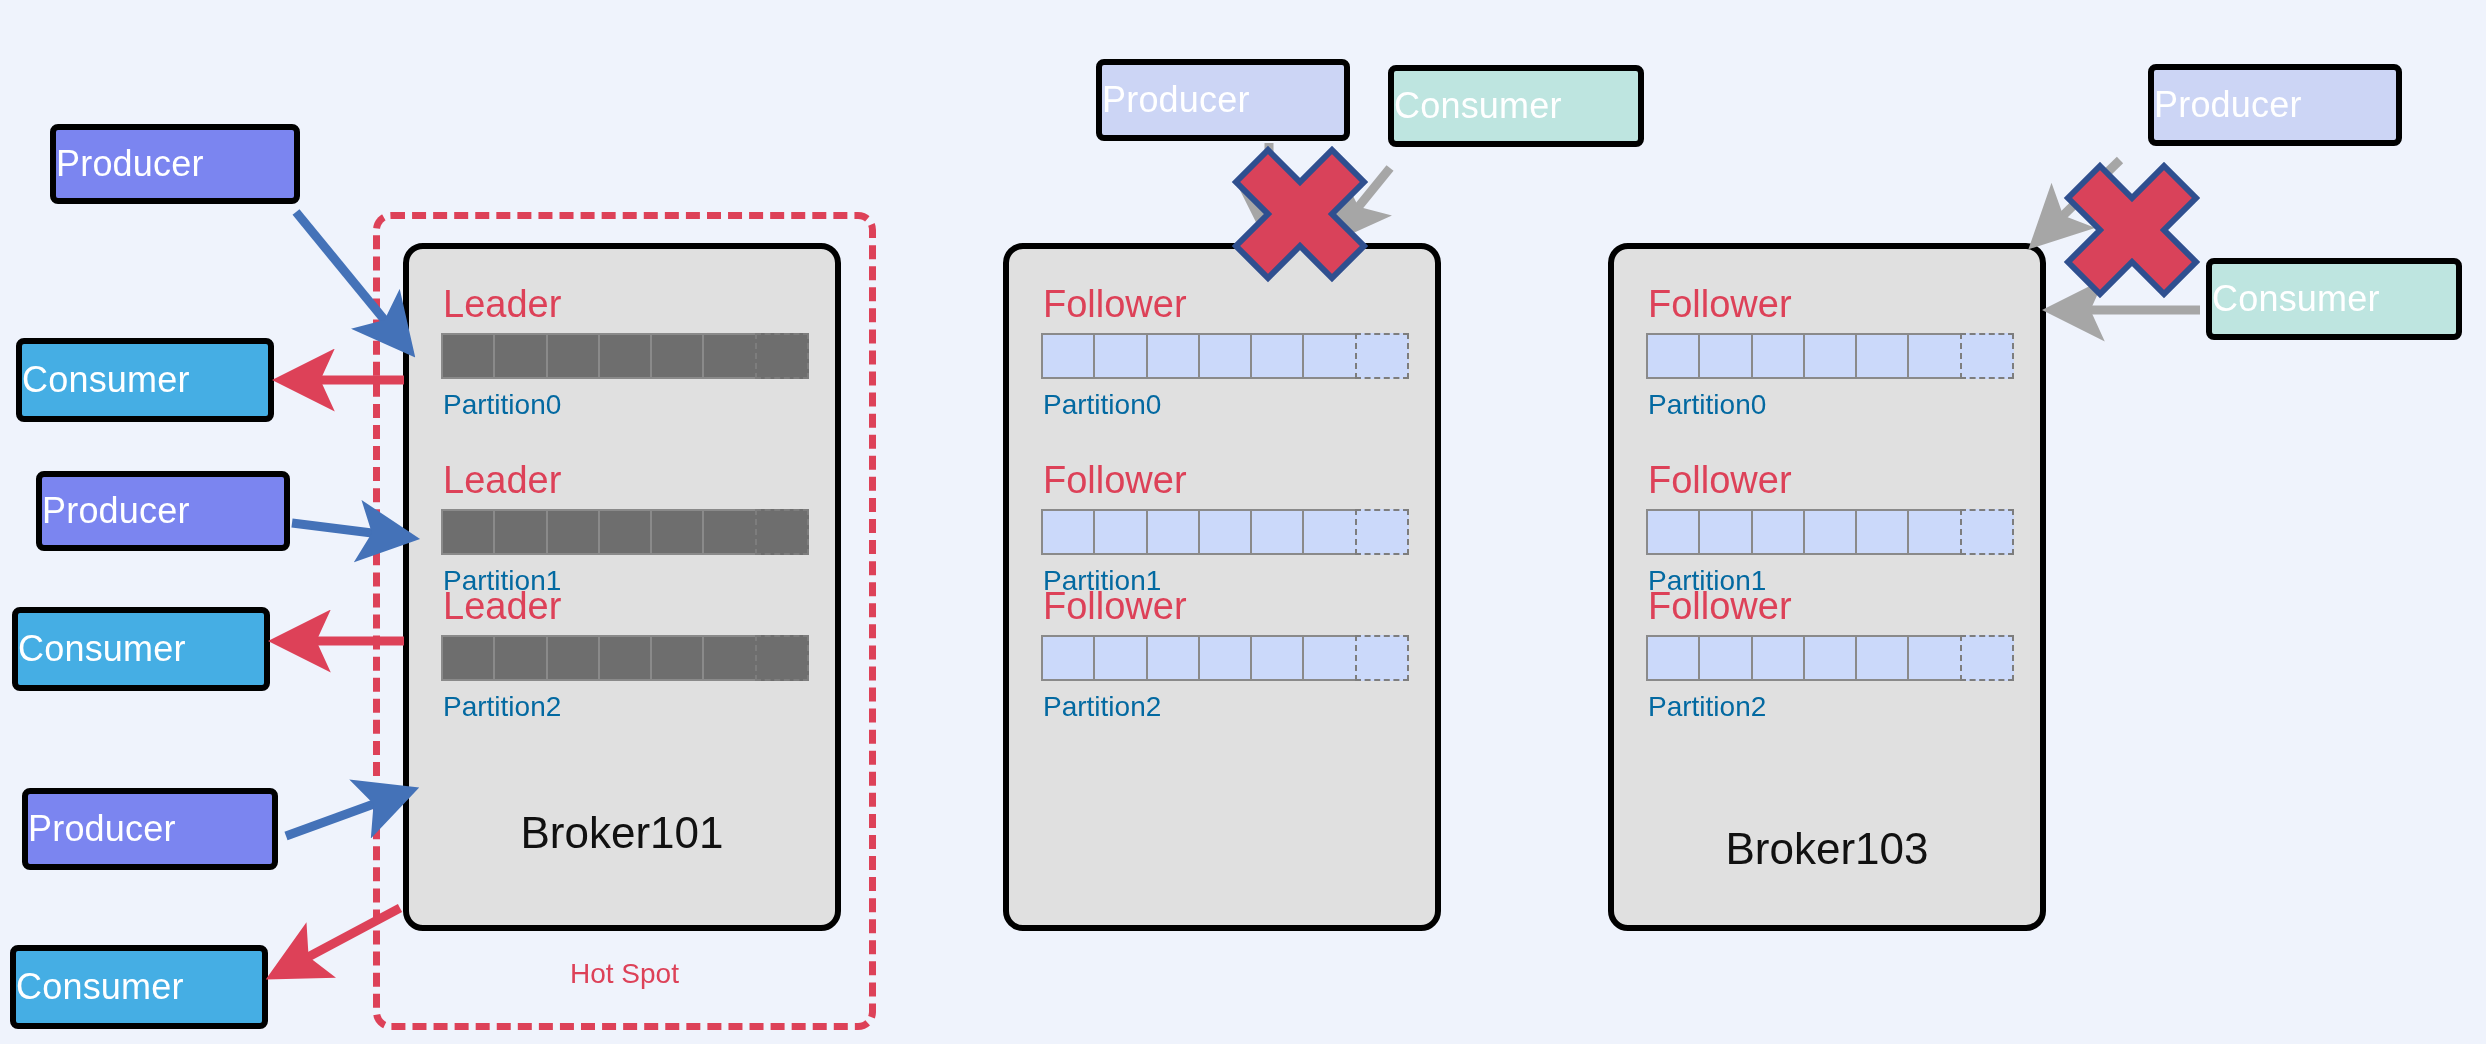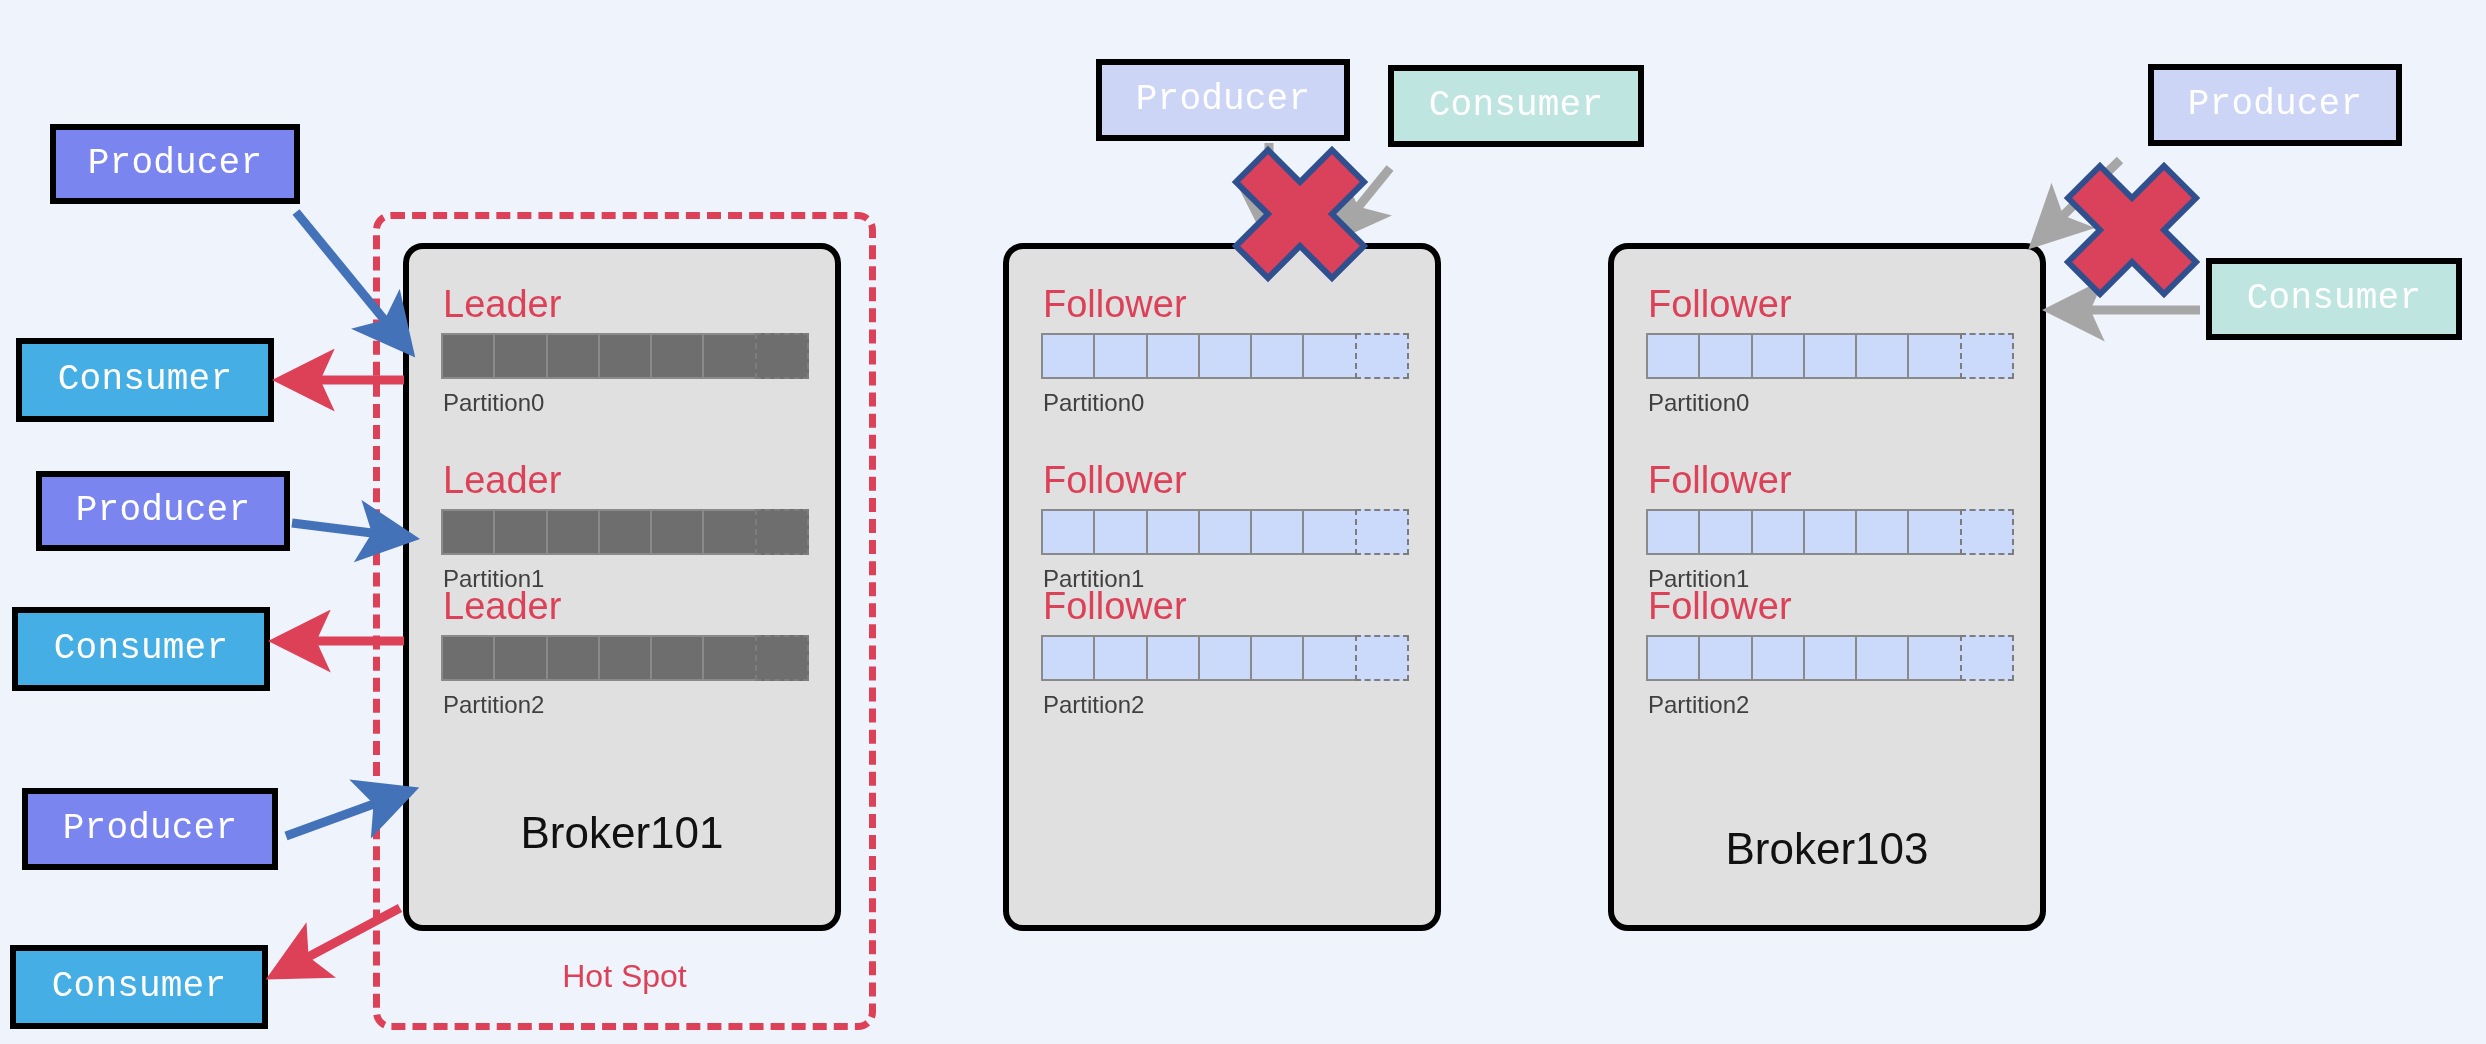--- a/index.html
+++ b/index.html
@@ -14,30 +14,29 @@
     background: #eff3fc;
     font-family: "Liberation Sans", "DejaVu Sans", sans-serif;
     overflow: hidden;
   }
 
   
   .node {
     position: absolute;
     box-sizing: border-box;
     border: 6px solid #000000;
-    border-radius: 0;
+    border-radius: 8px;
     display: flex;
     align-items: center;
-    justify-content: center;
+    justify-content: flex-start;
     color: #ffffff;
     font-size: 36px;
     line-height: 1;
     letter-spacing: 0.2px;
     user-select: none;
-    font-family: Liberation Mono, monospace;
   }
   .node.producer-strong { background: #7b85f0; }
   .node.consumer-strong { background: #45aee4; }
   .node.producer-pale   { background: #ccd5f5; }
   .node.consumer-pale   { background: #bee5e0; }
 
   
   .broker {
     position: absolute;
     box-sizing: border-box;
@@ -69,22 +68,22 @@
     border: 2px solid #8a8a8a;
     margin-right: -2px;
   }
   .seg.dashed {
     border-style: dashed;
     border-color: #7d7d7d;
   }
   .leader .seg      { background: #6e6e6e; }
   .follower .seg    { background: #cbd9fa; }
   .partition-name {
-    font-size: 24px;
-    color: #404040;
+    font-size: 28px;
+    color: #0369a1;
     margin: 12px 0 0 2px;
     line-height: 1;
     user-select: none;
   }
   .broker-name {
     position: absolute;
     left: 0;
     right: 0;
     text-align: center;
     font-size: 44px;
@@ -98,21 +97,21 @@
     position: absolute;
     box-sizing: border-box;
     border: 7px dashed #dd4158;
     border-radius: 18px;
     background: transparent;
   }
   .hotspot-label {
     position: absolute;
     text-align: center;
     color: #dd4158;
-    font-size: 32px;
+    font-size: 28px;
     line-height: 1;
     user-select: none;
   }
 
   
   #overlay {
     position: absolute;
     left: 0; top: 0;
     width: 2486px;
     height: 1044px;

